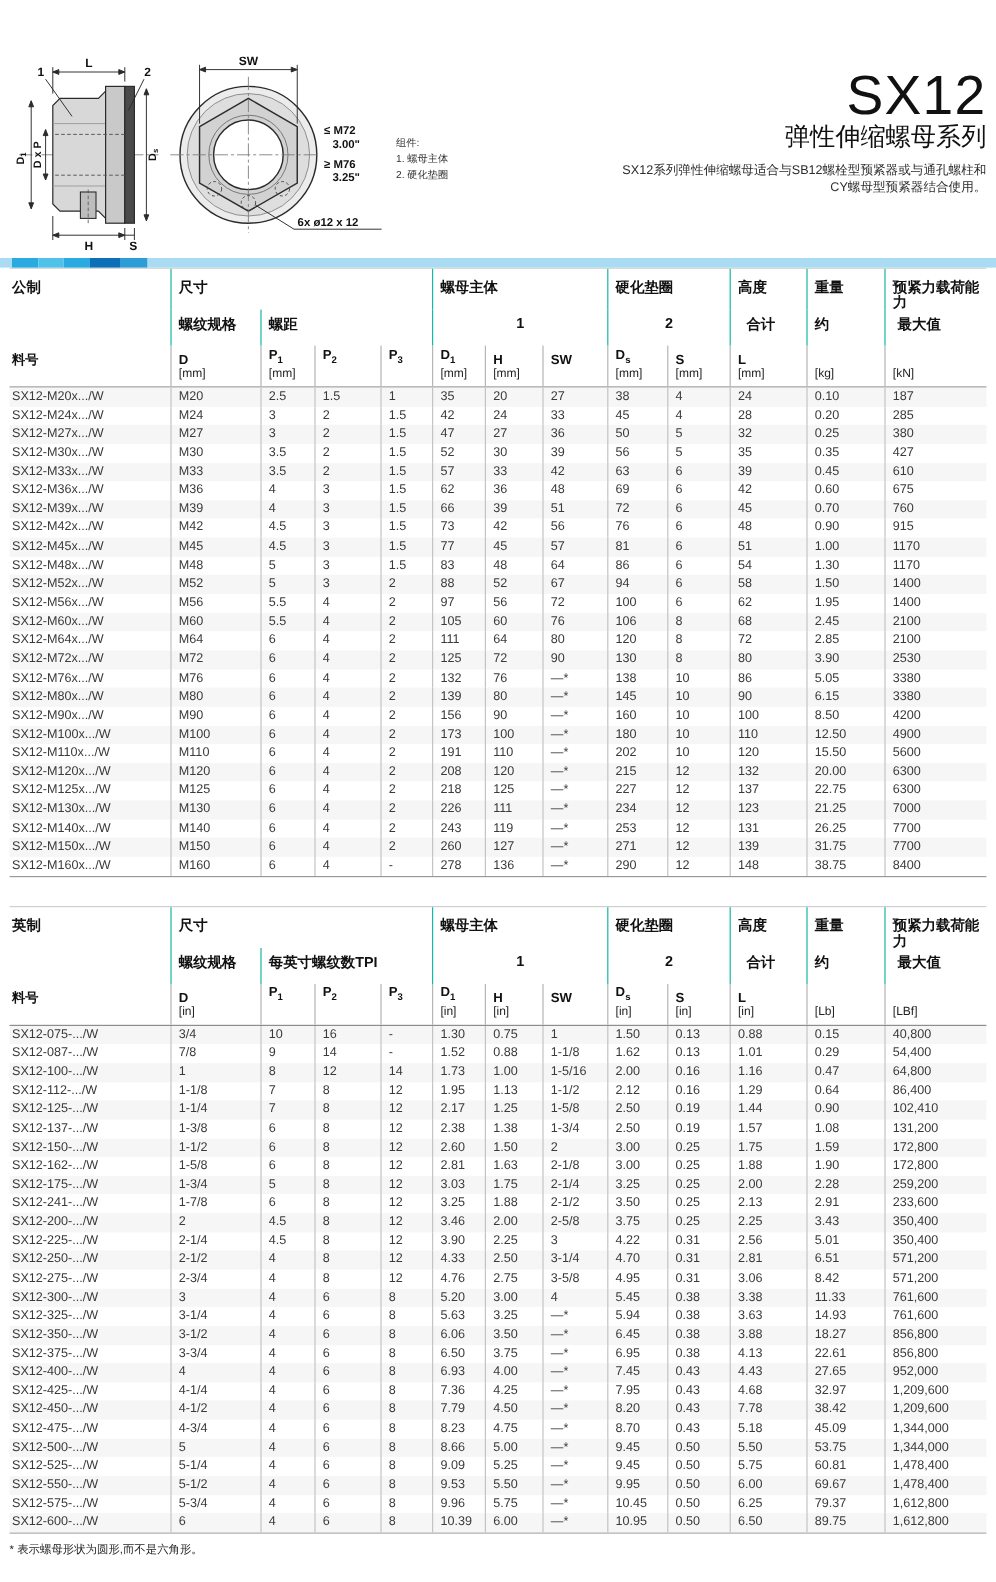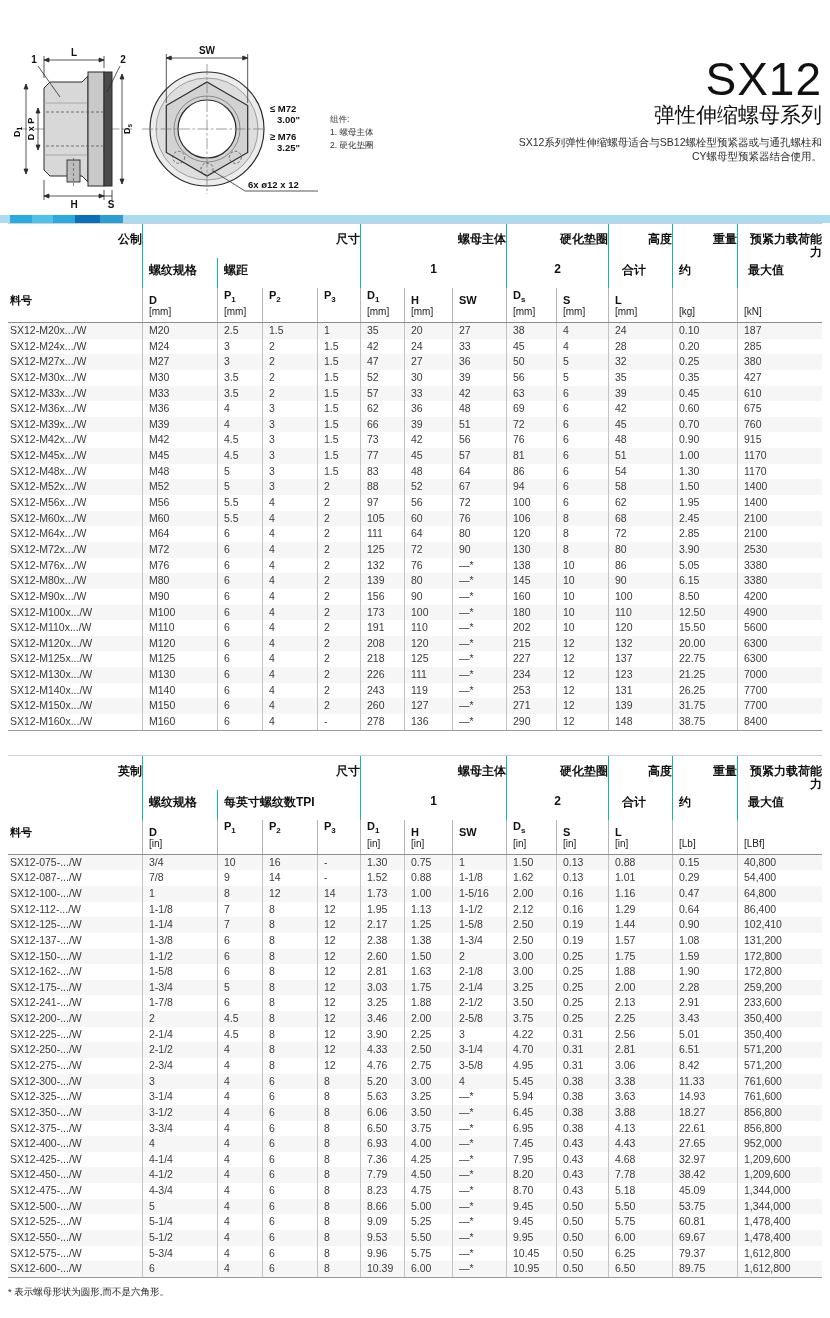--- a/index.html
+++ b/index.html
@@ -19,21 +19,21 @@
   .bluebar{display:flex;height:8px;width:830px;}
   .bluebar .seg{height:8px;}
 
   
   .datatable{width:814px;margin:0 8px;--cols:134px 75px 45px 55px 43px 44px 48px 54px 50px 52px 64px 65px 85px;}
   .datatable.metric{margin-top:0;}
   .datatable.imperial{margin-top:24px;}
   .thead{border-top:1px solid #cfcfcf;border-bottom:1px solid #8d8d8d;}
   .ghead-row,.col-heads,.trow{display:grid;grid-template-columns:var(--cols);}
   .gcell{font-weight:bold;font-size:12px;padding:9px 0 0 6px;color:#111;}
-  .r1 .gcell{height:25px;line-height:13px;text-align:right;}
+  .r1 .gcell{height:25px;line-height:13px;}
   .r2 .gcell{height:26px;padding-top:4px;}
   .gcell.first{padding-left:2px;}
   .gcell.bl{border-left:1px solid #14b8a6;}
   .gcell.center{text-align:center;padding-left:0;}
   .gcell.ind1{padding-left:13px;}
   .gcell.ind2{padding-left:10px;}
   .col-heads .cell{border-left:1px solid #b5b5b5;display:flex;flex-direction:column;justify-content:flex-end;padding:0 0 4px 6px;height:30px;}
   .col-heads .cell.c0{border-left:none;padding-left:2px;}
   .ch-main{font-weight:bold;font-size:11px;line-height:12px;color:#111;}
   .ch-main sub{font-size:8px;font-weight:bold;}

